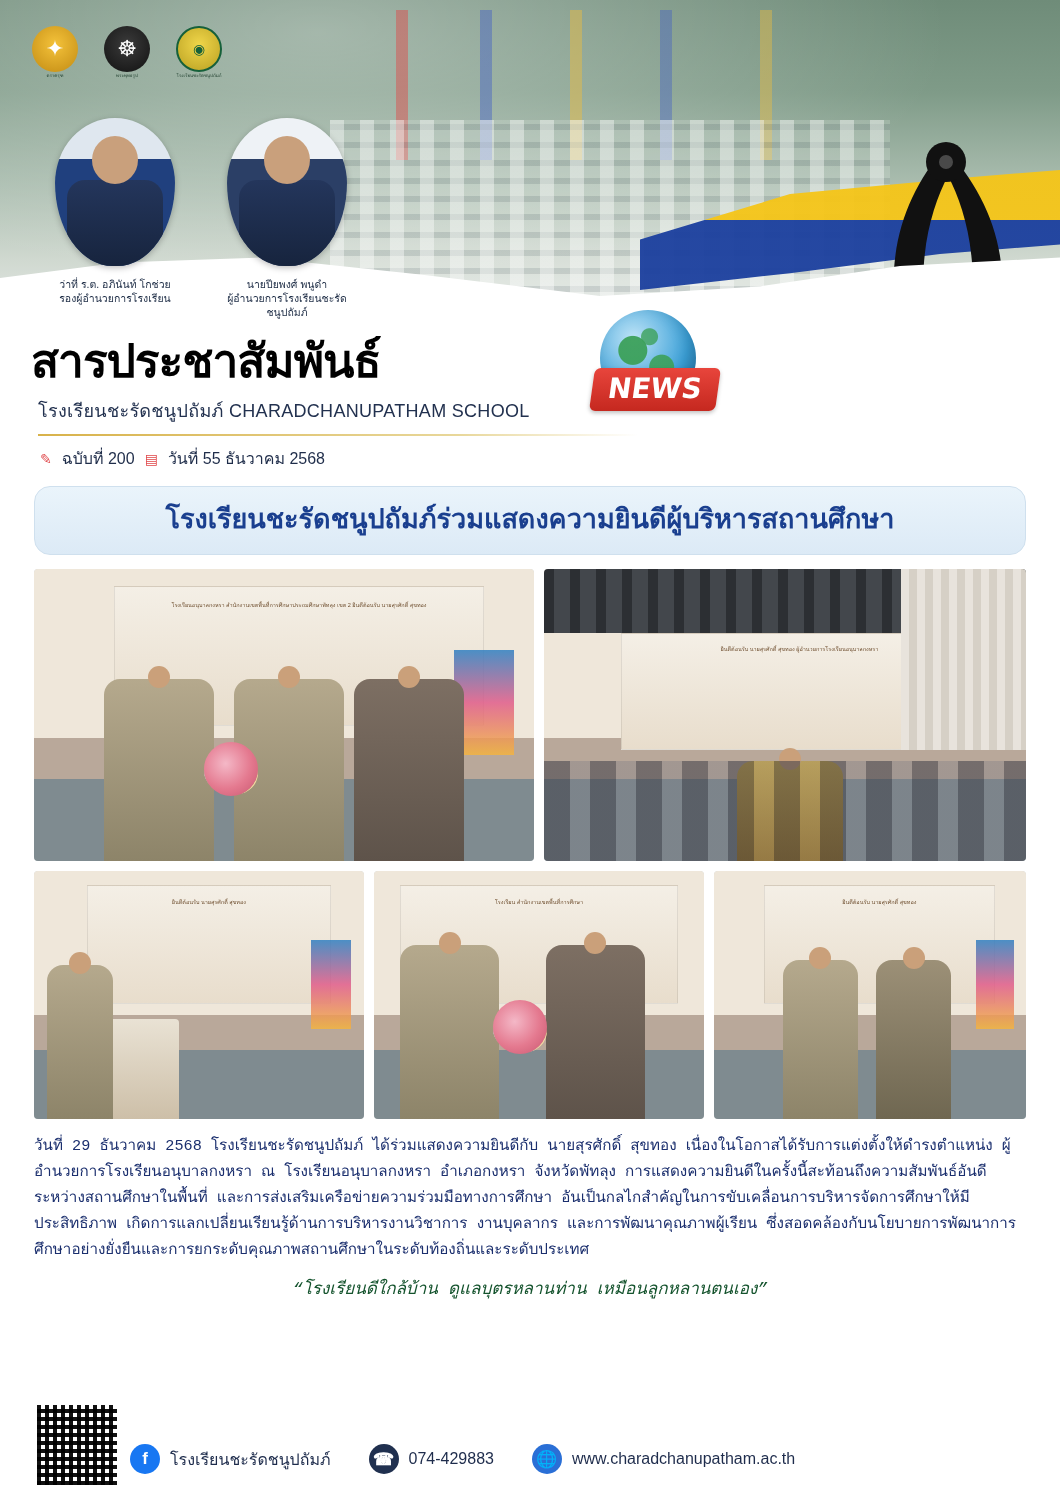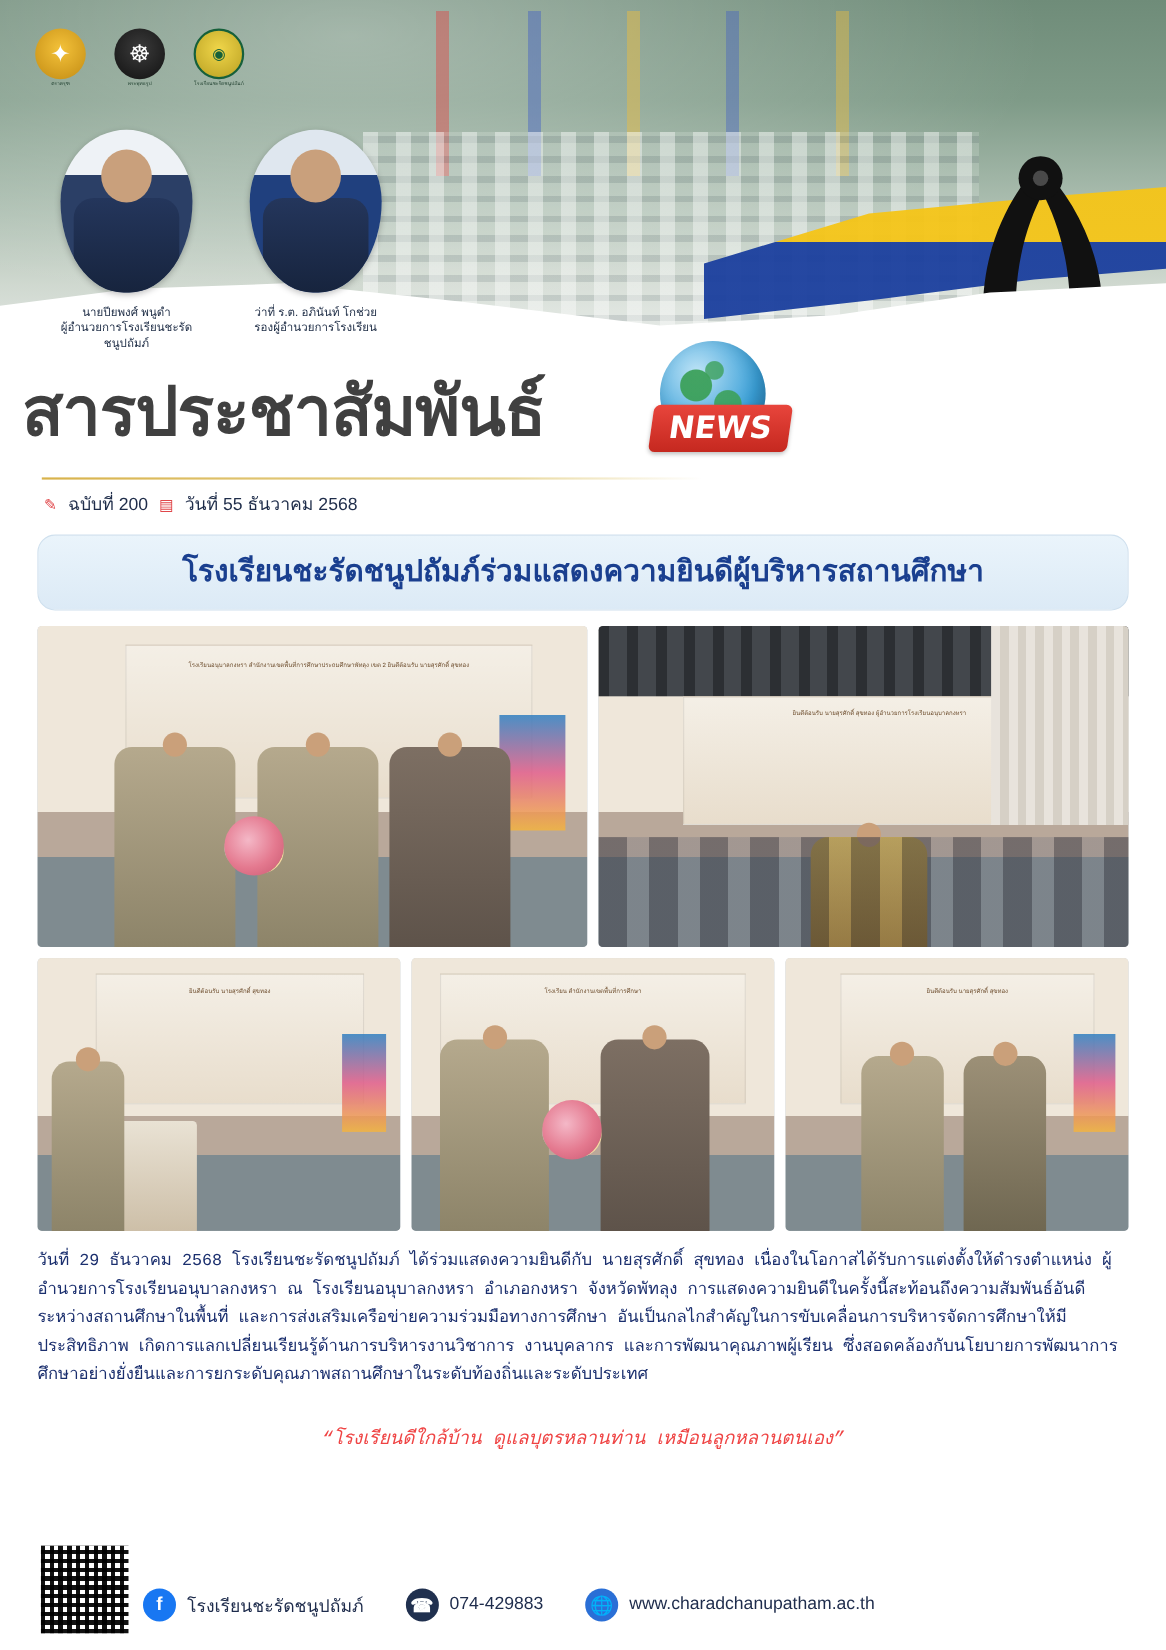--- a/index.html
+++ b/index.html
@@ -94,23 +94,23 @@
     margin-top:6px;
     background:rgba(255,255,255,.82);
     border-radius:14px;
     padding:5px 8px 6px;
     font-size:10.5px; color:#1c2b44; line-height:1.35;
   }
 
   
   .masthead { position:relative; height:150px; }
   .masthead-title {
-    position:absolute; left:20px; top:-6px;
+    position:absolute; left:31px; top:-6px;
     font-family:"DejaVu Sans", sans-serif;
-    font-size:62px; font-weight:700; color:#404040;
+    font-size:46px; font-weight:700; color:#000000;
     letter-spacing:-1px;
     text-shadow:0 2px 0 rgba(255,255,255,.8);
   }
   .globe {
     position:absolute; left:600px; top:-20px; width:96px; height:96px; border-radius:50%;
     background:radial-gradient(circle at 35% 30%, #bfe4f7, #3aa0d8 60%, #1d6fa5);
     box-shadow:inset -6px -8px 16px rgba(0,0,0,.18);
   }
   .globe:after{
     content:""; position:absolute; inset:10px;
@@ -222,22 +222,22 @@
 
   
   .bodytext {
     margin:14px 34px 0 34px;
     font-size:15.2px; line-height:1.72; color:#1b2f6e;
     text-align:left;
     font-family:Liberation Mono, monospace;
   }
   .bodytext p { margin:0; }
   .quote {
-    margin-top:32px; text-align:center;
-    font-size:17px; color:#ef4444; font-style:italic;
+    margin-top:12px; text-align:center;
+    font-size:17px; color:#14532d; font-style:italic;
   }
 
   
   .footer {
     position:absolute; left:0; bottom:0; width:1060px; height:120px;
   }
   .qr {
     position:absolute; left:34px; bottom:12px; width:86px; height:86px;
     background:
       repeating-linear-gradient(0deg,#111 0 4px,#fff 4px 8px),
@@ -287,41 +287,42 @@
       <div class="mark">☸</div>
       <div class="cap">พระพุทธรูป</div>
     </div>
     <div class="logo school">
       <div class="mark" style="color:#16603a;font-size:14px;">◉</div>
       <div class="cap">โรงเรียนชะรัดชนูปถัมภ์</div>
     </div>
   </div>
 
   <div class="portraits">
+    <div class="portrait p2">
+      <div class="oval"></div>
+      <div class="name-plate">
+        <div>ว่าที่ ร.ต. อภินันท์ โกช่วย</div>
+        <div>รองผู้อำนวยการโรงเรียน</div>
+      </div>
+    </div>
     <div class="portrait p1">
       <div class="oval"></div>
       <div class="name-plate">
         <div>นายปียพงศ์ พนูดำ</div>
         <div>ผู้อำนวยการโรงเรียนชะรัดชนูปถัมภ์</div>
       </div>
     </div>
-    <div class="portrait p2">
-      <div class="oval"></div>
-      <div class="name-plate">
-        <div>ว่าที่ ร.ต. อภินันท์ โกช่วย</div>
-        <div>รองผู้อำนวยการโรงเรียน</div>
-      </div>
-    </div>
   </div>
 </div>
 
 <div class="masthead">
   <div class="globe"></div>
   <div class="masthead-title">สารประชาสัมพันธ์</div>
   <div class="news-badge">NEWS</div>
+  <div class="school-line">โรงเรียนชะรัดชนูปถัมภ์ CHARADCHANUPATHAM SCHOOL</div>
   <div class="rule"></div>
   <div class="issue-row">
     <span class="ic">✎</span>
     <span>ฉบับที่ 200</span>
     <span class="ic">▤</span>
     <span>วันที่ 55 ธันวาคม 2568</span>
   </div>
 </div>
 
 <div class="headline">

